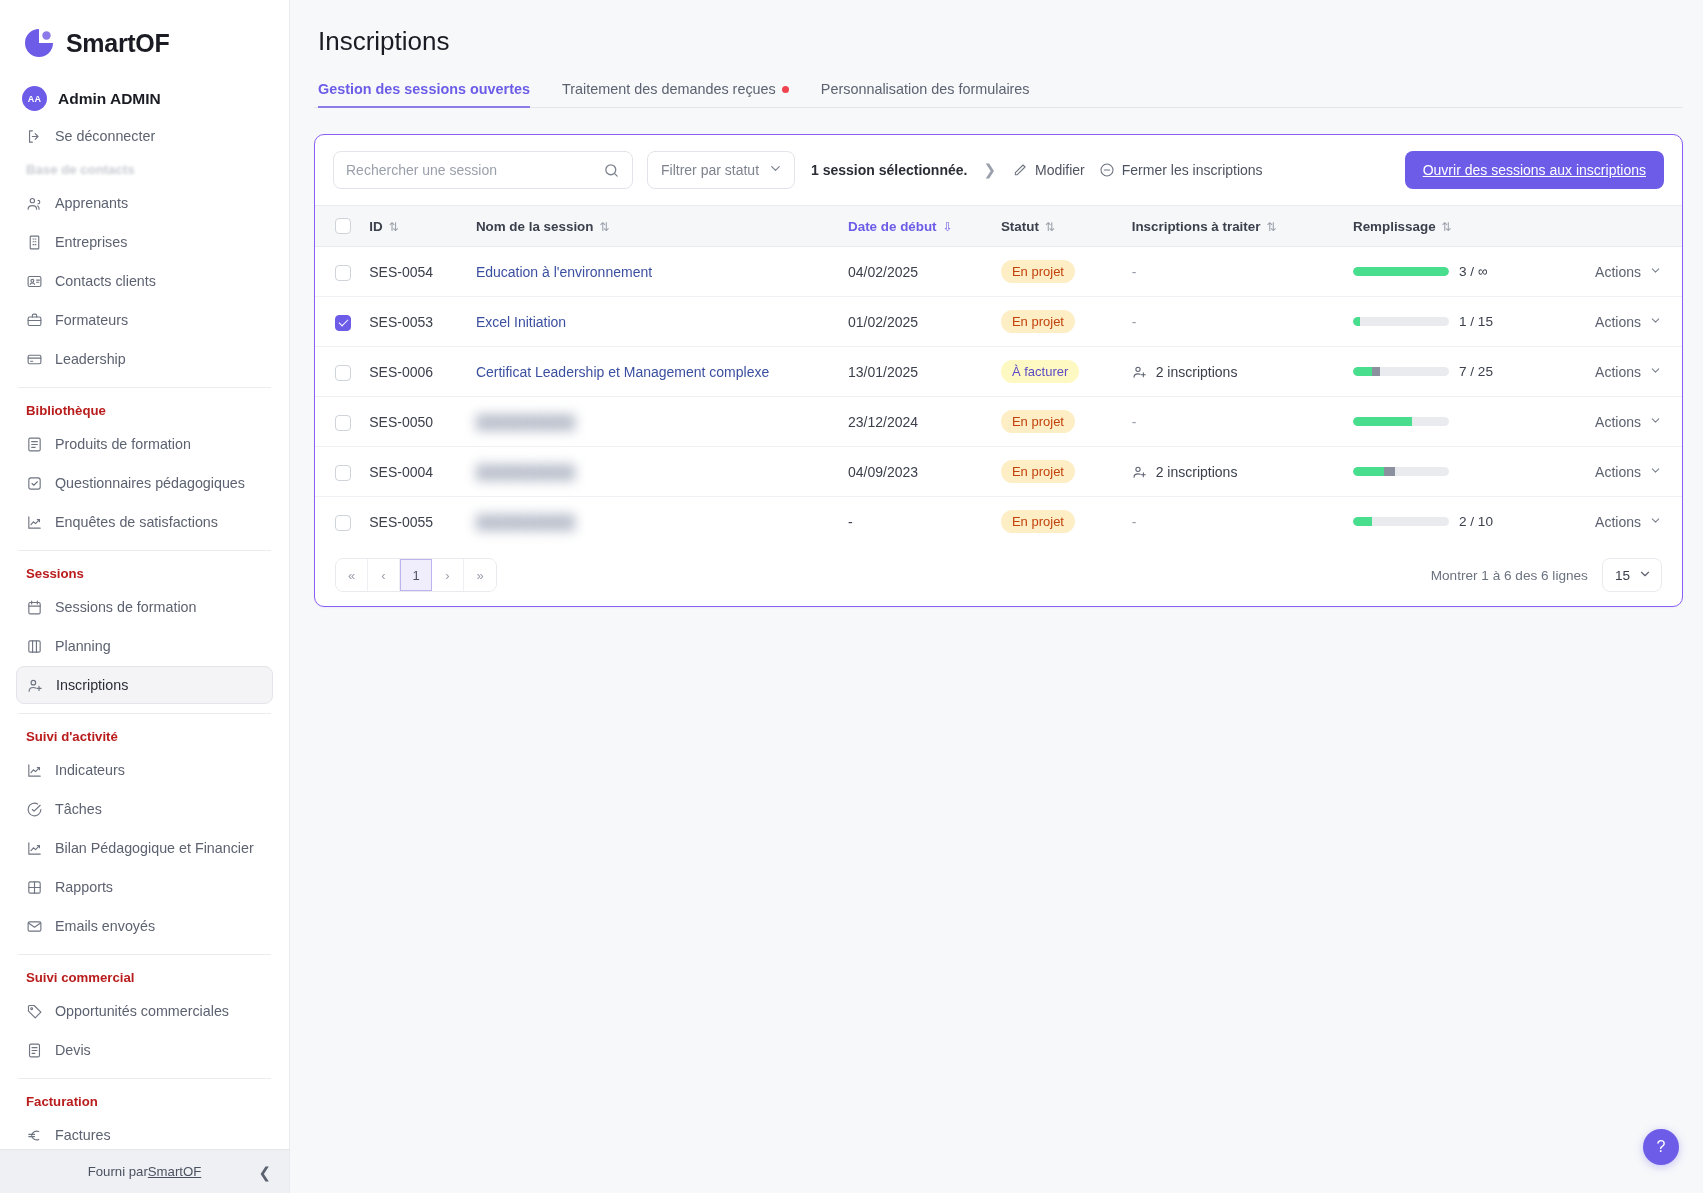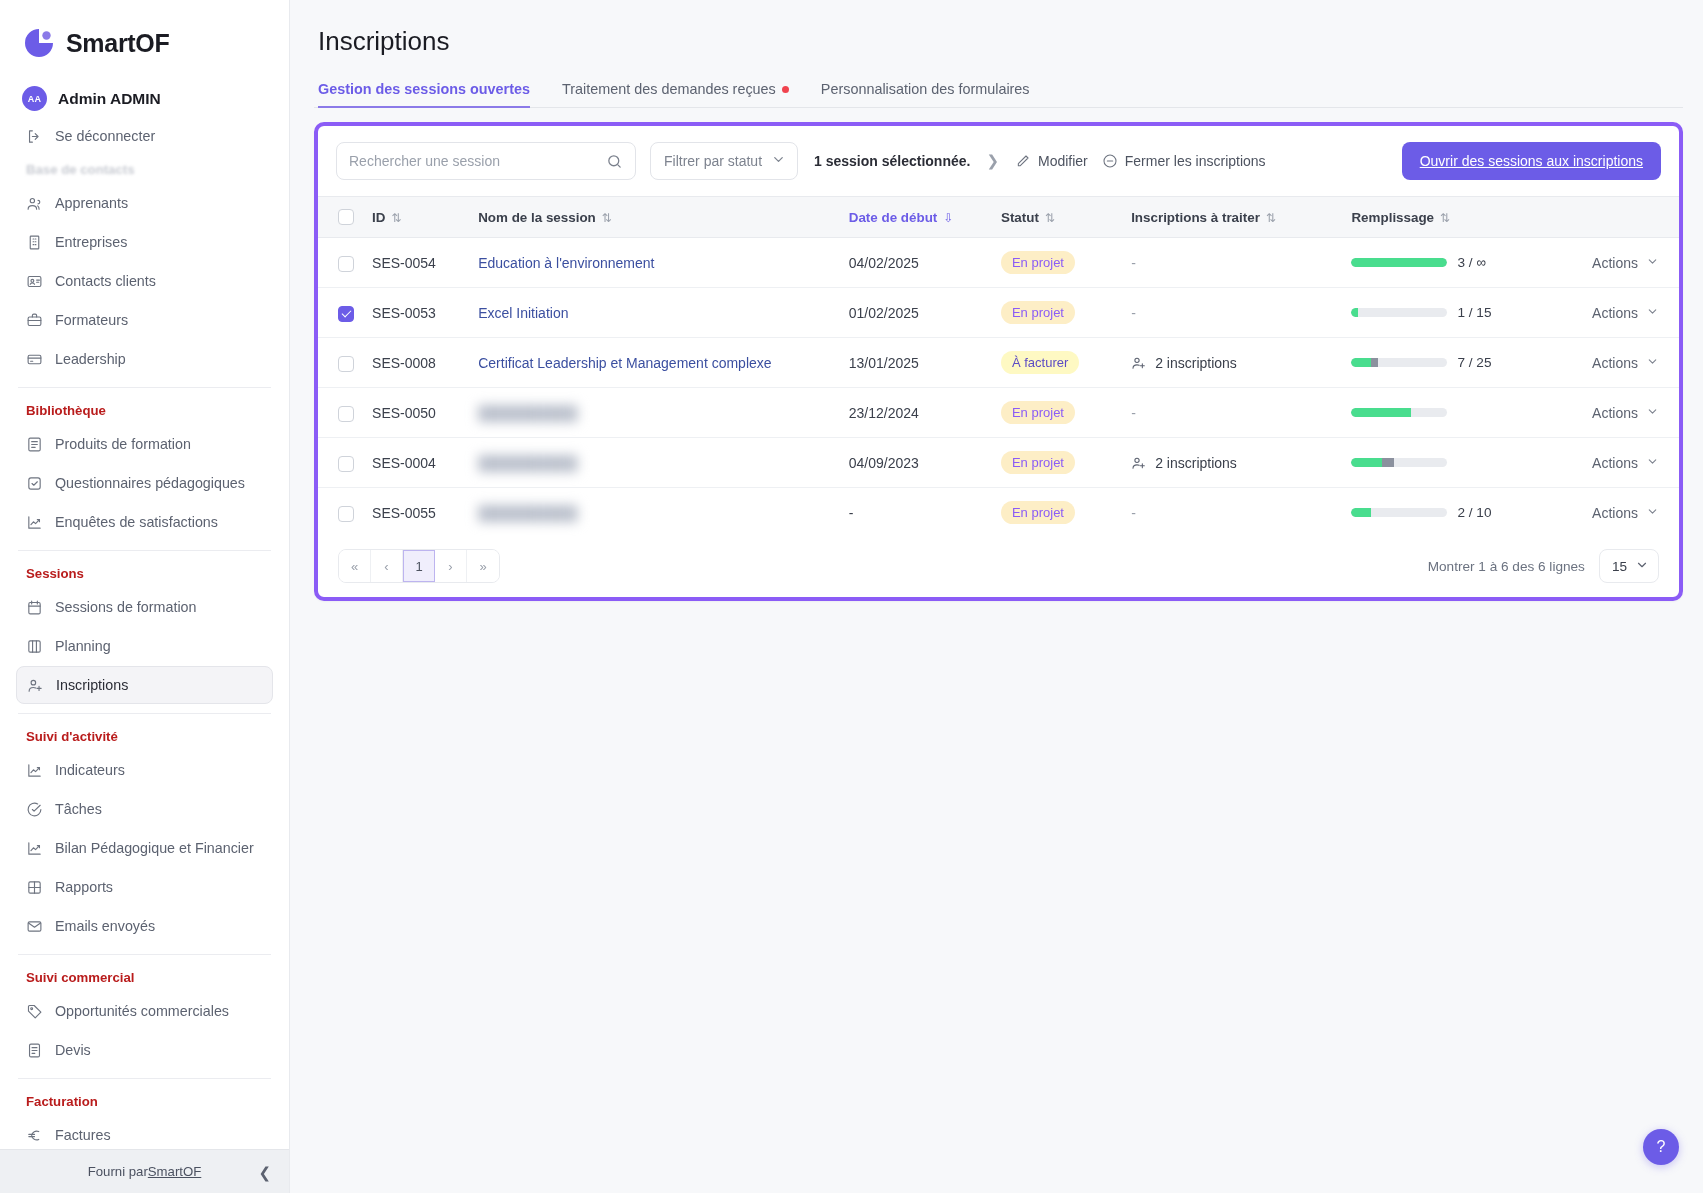--- a/index.html
+++ b/index.html
@@ -69,21 +69,21 @@
   }
   .tab:first-child { padding-left: 0; }
   .tab.active { color: #6c5ce7; font-weight: 700; }
   .tab.active::after {
     content: ""; position: absolute; left: 0; right: 16px; bottom: -1px;
     height: 2px; background: #8b7ae8;
   }
   .tab .dot { display: inline-block; width: 7px; height: 7px; border-radius: 50%; background: #f0434e; margin-left: 6px; vertical-align: 1px; }
 
   .card {
-    margin-top: 14px; background: #fff; border: 4px solid #8b5cf6; border-radius: 10px;
+    margin-top: 26px; background: #fff; border: 1px solid #8b5cf6; border-radius: 10px;
     box-shadow: 0 1px 2px rgba(16,24,40,.04);
   }
 
   
   .toolbar { display: flex; align-items: center; gap: 14px; padding: 16px 18px; }
   .search-box {
     width: 300px; height: 38px; border: 1px solid #e2e4e9; border-radius: 8px;
     display: flex; align-items: center; padding: 0 12px; gap: 8px; background: #fff;
   }
   .search-box input {
@@ -147,21 +147,21 @@
     content: ""; position: absolute; left: 4.6px; top: 1.4px; width: 4px; height: 8px;
     border: solid #fff; border-width: 0 1.8px 1.8px 0; transform: rotate(45deg);
   }
 
   .sess-link { color: #3b4fa0; cursor: pointer; font-size: 14px; }
   .sess-blur { filter: blur(6px); color: #b9bfcb; user-select: none; }
 
   .badge {
     display: inline-block; border-radius: 999px; padding: 4px 11px; font-size: 13px; white-space: nowrap;
   }
-  .badge.projet { background: #fdeec6; color: #8b5cf6; }
+  .badge.projet { background: #fdeec6; color: #c2410c; }
   .badge.facturer { background: #fef9c3; color: #5b4bc4; }
 
   .insc-cell { display: flex; align-items: center; gap: 8px; color: #3b404c; font-size: 14px; }
   .insc-cell .ic { color: #5c6270; display: flex; }
   .insc-cell .ic svg { width: 16px; height: 16px; fill: none; stroke: currentColor; stroke-width: 1.6; stroke-linecap: round; stroke-linejoin: round; }
   .dash { color: #9aa0ab; }
 
   .rempl-cell { display: flex; align-items: center; gap: 10px; }
   .bar { width: 96px; height: 9px; border-radius: 999px; background: #e9ebef; overflow: hidden; display: flex; }
   .bar .fill { background: #49dd8e; height: 100%; border-radius: 999px 0 0 999px; }
@@ -566,21 +566,21 @@
                 <span class="actions-btn">
                   <span>Actions</span>
                   <span class="caret"><svg width="13" height="13" viewBox="0 0 24 24" fill="none" stroke="#7d838f" stroke-width="2" stroke-linecap="round" stroke-linejoin="round">
                       <path d="M6 9l6 6 6-6"></path>
                     </svg></span>
                 </span>
               </td>
             </tr>
             <tr>
               <td class="col-chk"><span class="chk"></span></td>
-              <td>SES-0008</td>
+              <td>SES-0006</td>
               <td><span class="sess-link">Certificat Leadership et Management complexe</span></td>
               <td>13/01/2025</td>
               <td><span class="badge facturer">À facturer</span></td>
               <td>
                 <span class="insc-cell">
                   <span class="ic">
                     <svg viewBox="0 0 24 24" width="16" height="16" fill="none" stroke="currentColor" stroke-width="1.6" stroke-linecap="round" stroke-linejoin="round">
                       <circle cx="9" cy="8" r="3.2"></circle>
                       <path d="M3 20c0-3.4 2.7-5.2 6-5.2 1.2 0 2.3.2 3.2.7"></path>
                       <path d="M17 13v6M14 16h6"></path>

